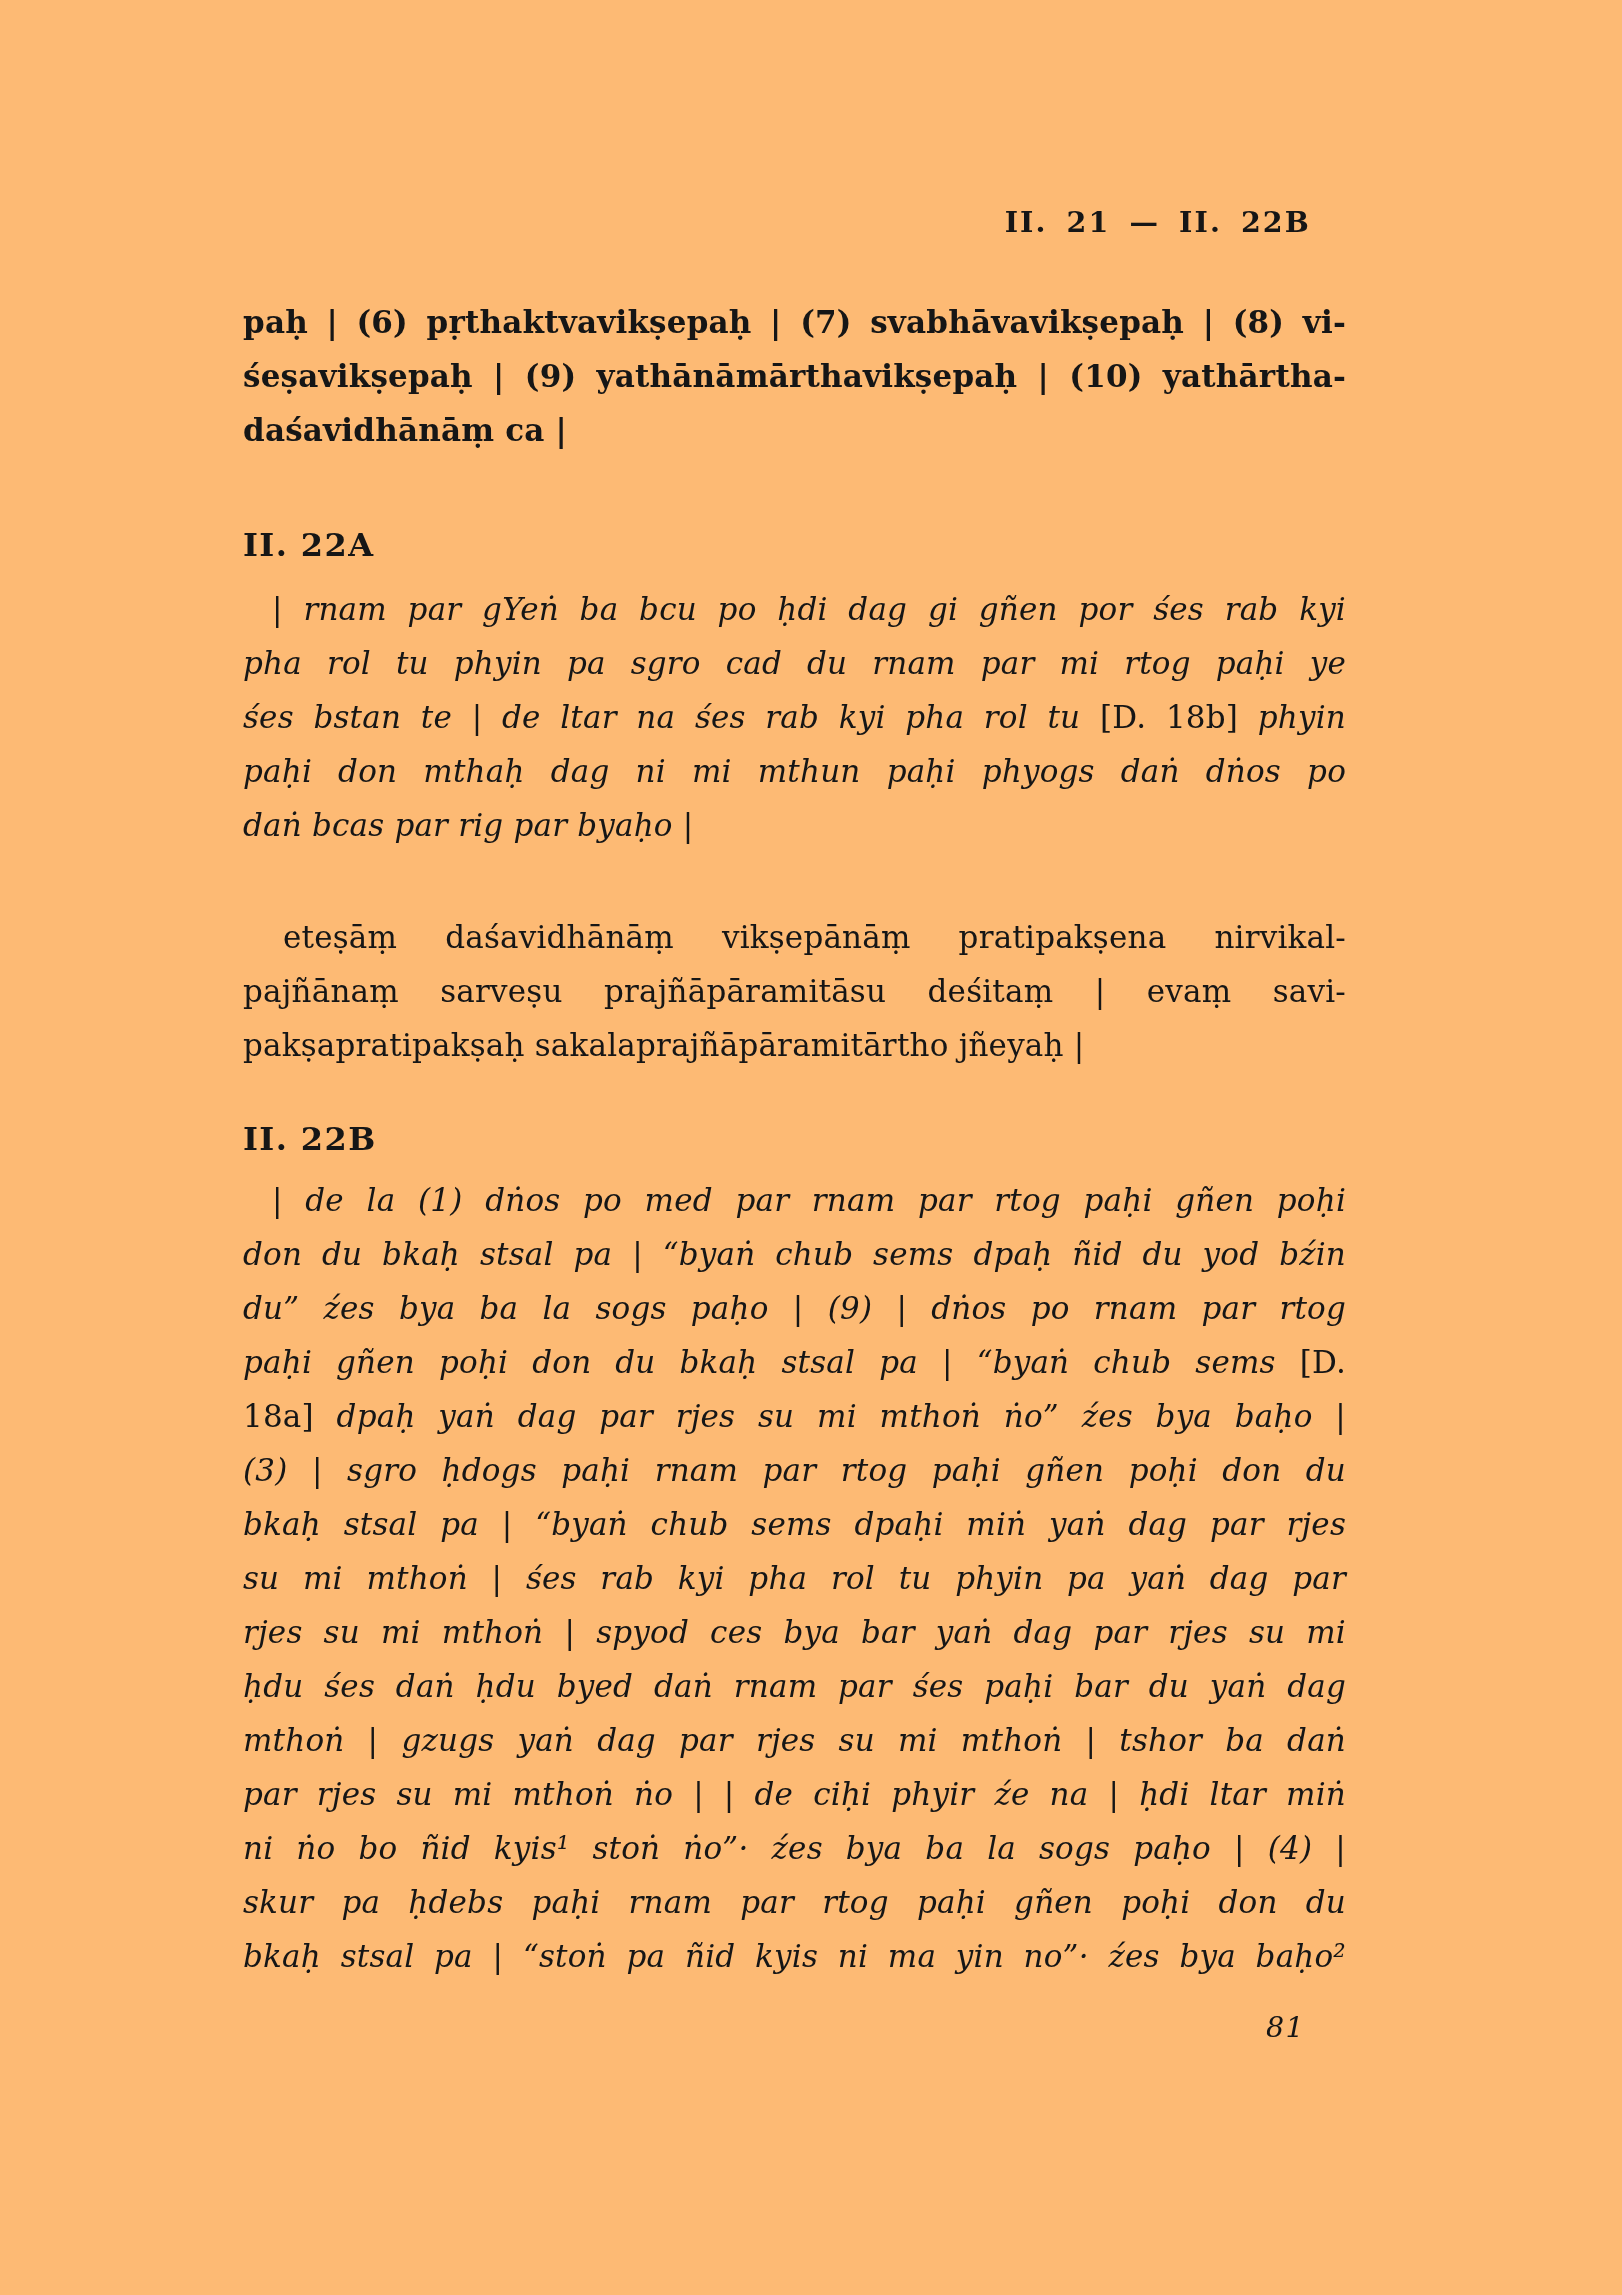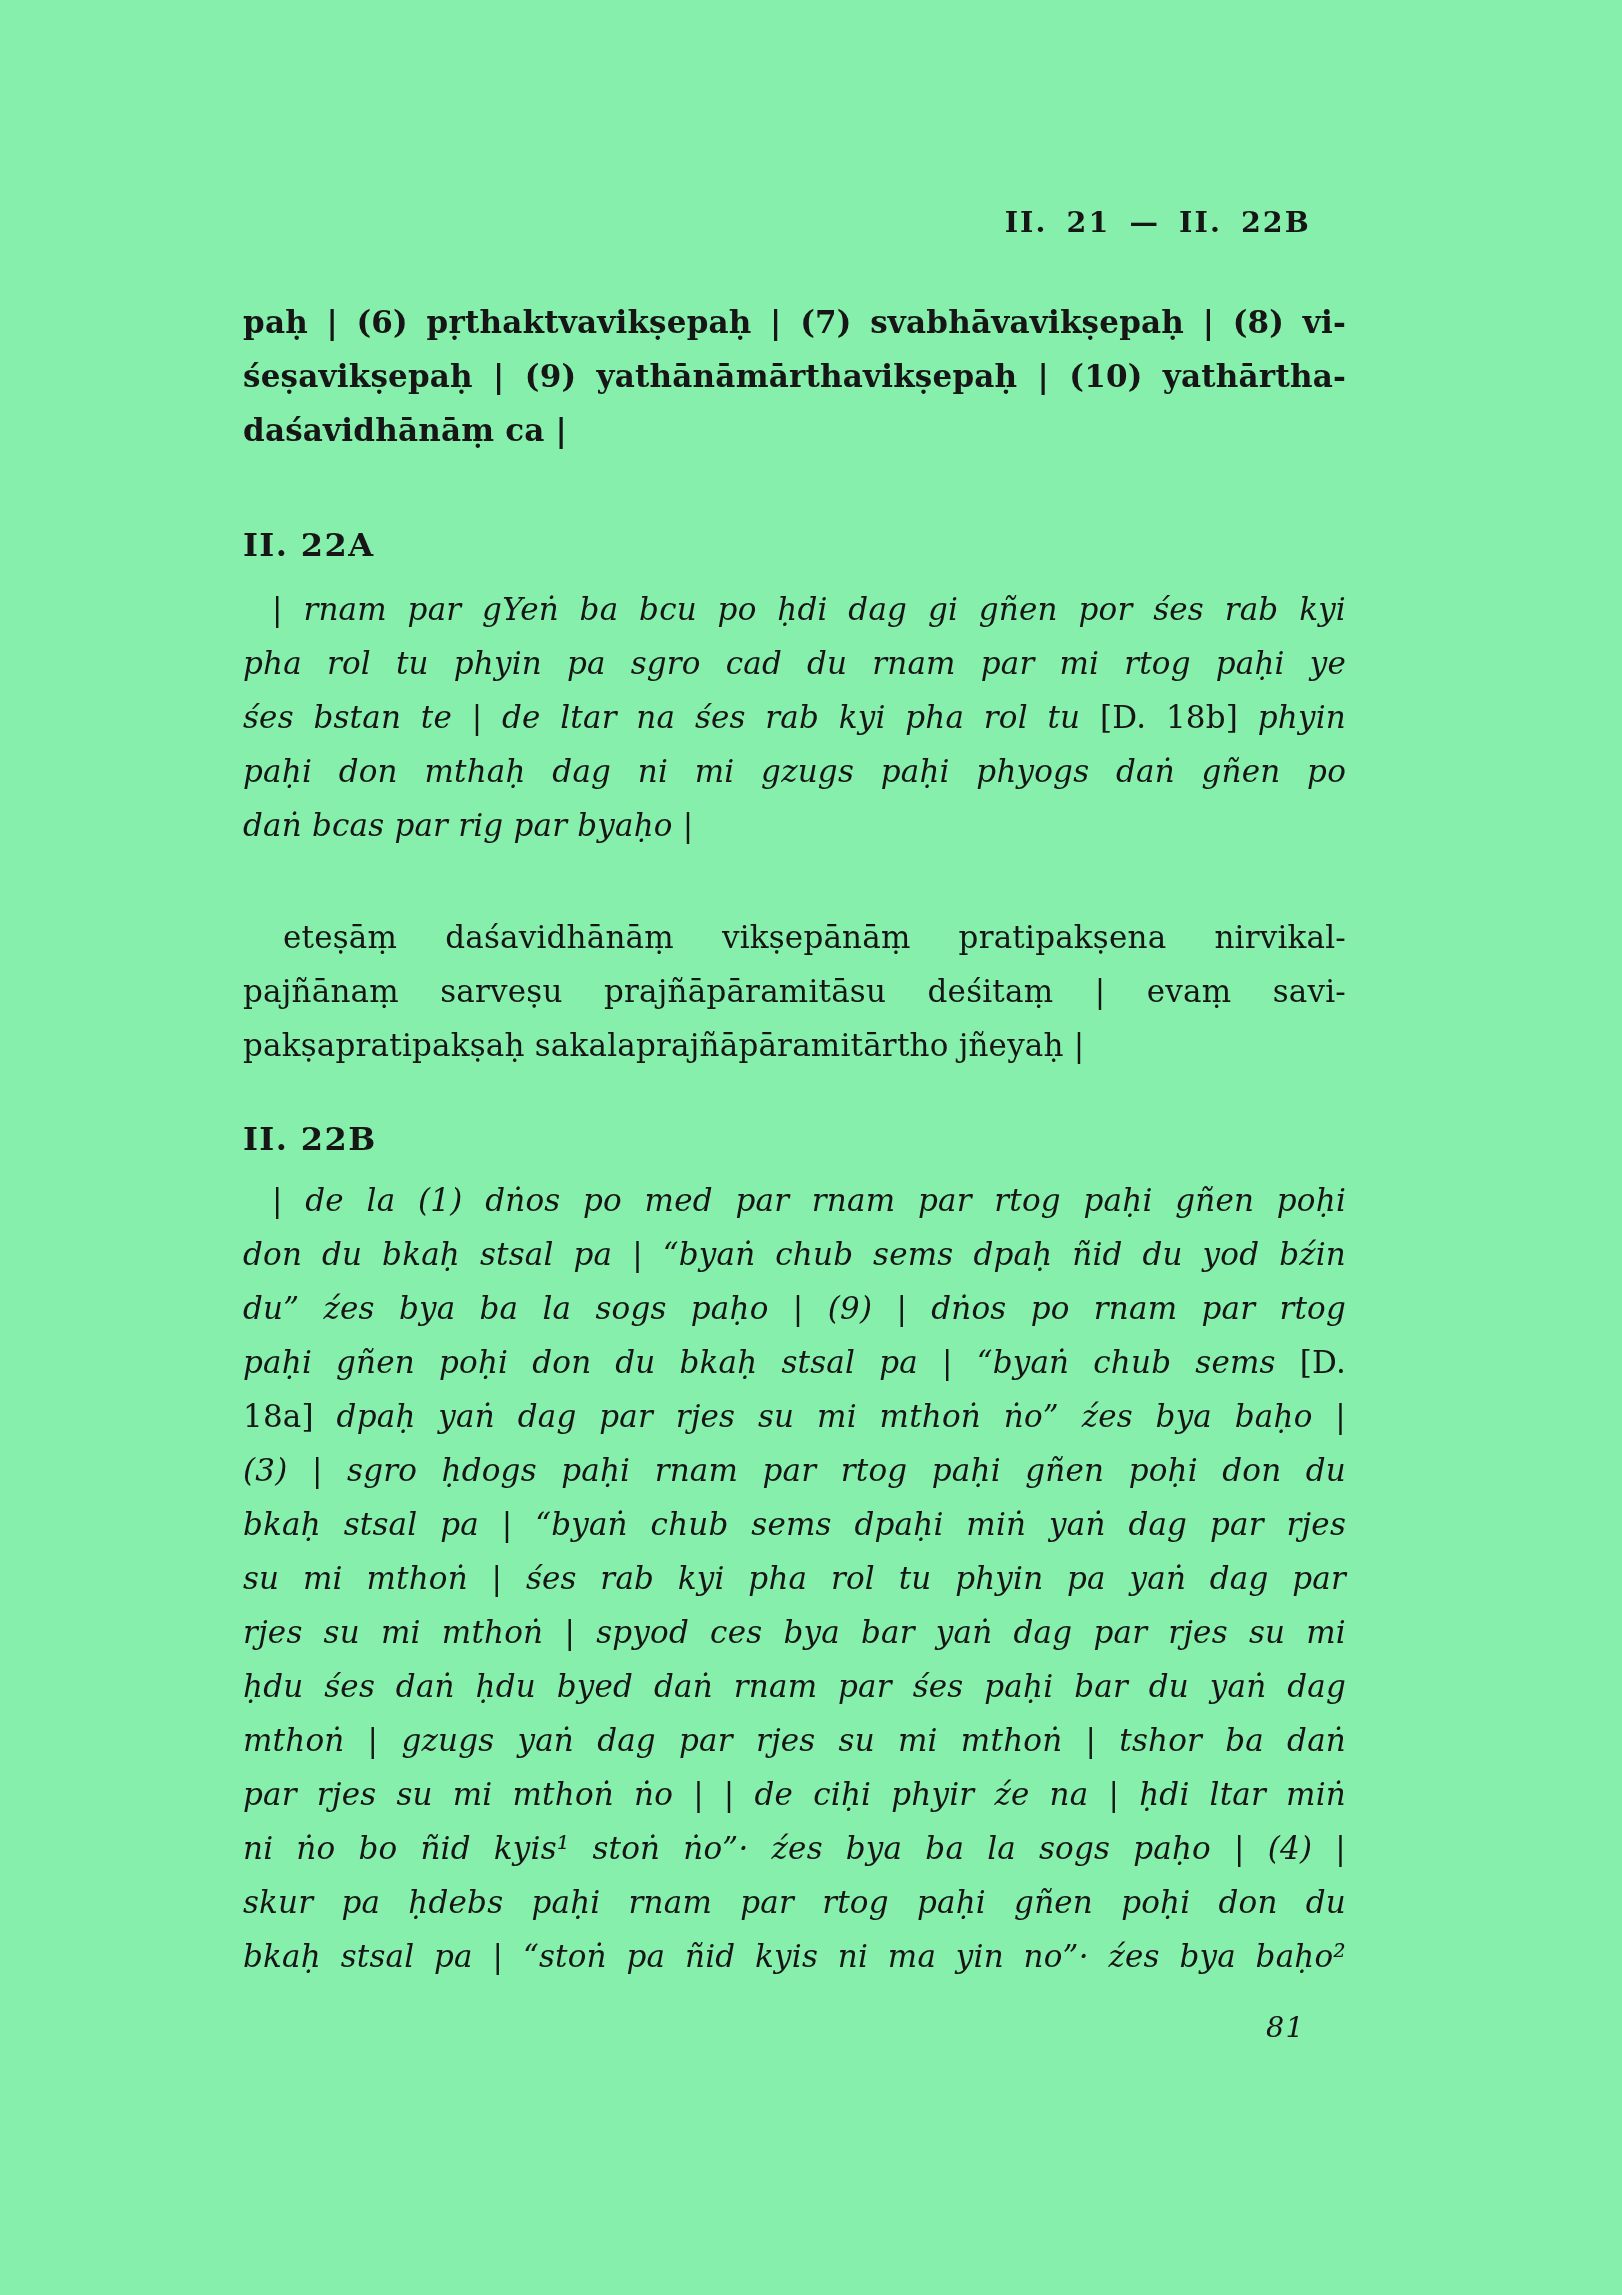--- a/index.html
+++ b/index.html
@@ -5,21 +5,21 @@
   html, body {
     margin: 0;
     padding: 0;
     background: #9a9a9a;
   }
   .page {
     position: relative;
     width: 1622px;
     height: 2295px;
     margin: 0 auto;
-    background: #86efac;
+    background: #fdba74;
     color: #161616;
     font-family: "DejaVu Serif", "Liberation Serif", serif;
     overflow: hidden;
   }
   .running-header {
     position: absolute;
     top: 205px;
     right: 311px;
     font-size: 28.5px;
     font-weight: bold;
@@ -88,21 +88,21 @@
     <div class="line rom">śeṣavikṣepaḥ | (9) yathānāmārthavikṣepaḥ | (10) yathārtha-</div>
     <div class="line rom last">daśavidhānāṃ ca |</div>
   </div>
 
   <div class="section-heading" id="h22a">II. 22A</div>
 
   <div class="textblock" id="para22a">
     <div class="line tib ind1">| rnam par gYeṅ ba bcu po ḥdi dag gi gñen por śes rab kyi</div>
     <div class="line tib">pha rol tu phyin pa sgro cad du rnam par mi rtog paḥi ye</div>
     <div class="line tib">śes bstan te | de ltar na śes rab kyi pha rol tu <span class="rm">[D. 18b]</span> phyin</div>
-    <div class="line tib">paḥi don mthaḥ dag ni mi gzugs paḥi phyogs daṅ gñen po</div>
+    <div class="line tib">paḥi don mthaḥ dag ni mi mthun paḥi phyogs daṅ dṅos po</div>
     <div class="line tib last">daṅ bcas par rig par byaḥo |</div>
   </div>
 
   <div class="textblock" id="sanskrit">
     <div class="line rom ind2">eteṣāṃ daśavidhānāṃ vikṣepānāṃ pratipakṣena nirvikal-</div>
     <div class="line rom">pajñānaṃ sarveṣu prajñāpāramitāsu deśitaṃ | evaṃ savi-</div>
     <div class="line rom last">pakṣapratipakṣaḥ sakalaprajñāpāramitārtho jñeyaḥ |</div>
   </div>
 
   <div class="section-heading" id="h22b">II. 22B</div>

